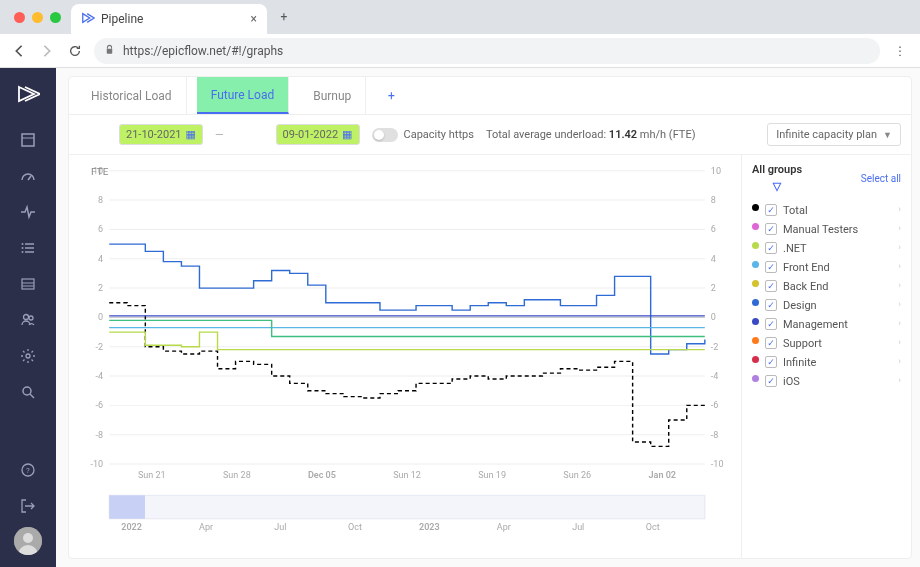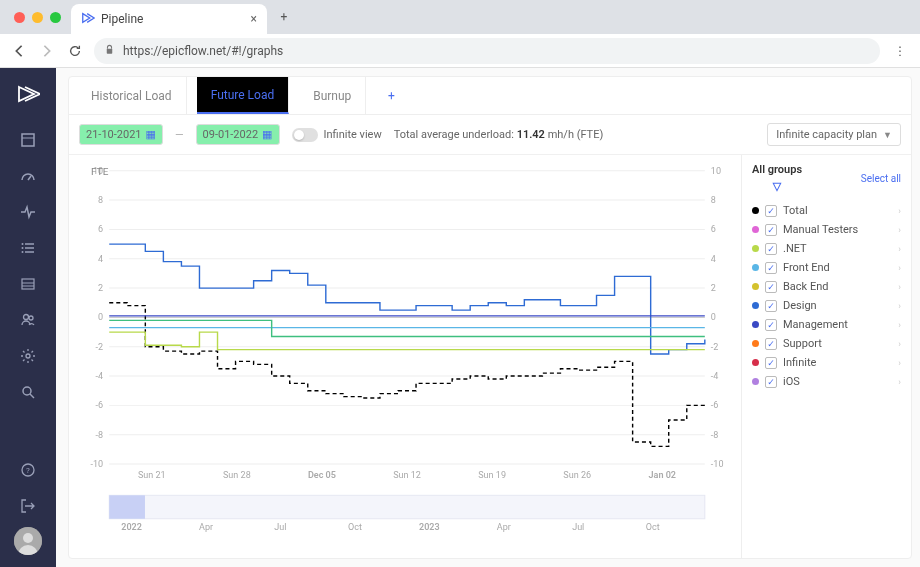--- a/index.html
+++ b/index.html
@@ -25,46 +25,46 @@
 .sidebar { width:56px; background:#2b2f4a; display:flex; flex-direction:column; align-items:center; padding-top:14px; gap:6px; }
 .sidebar .logo { color:#fff; margin-bottom:10px; }
 .sidebar .nav-item { width:30px; height:30px; display:flex; align-items:center; justify-content:center; color:#9aa0b8; cursor:pointer; border-radius:4px; }
 .sidebar .spacer { flex:1; }
 .sidebar .avatar { width:28px; height:28px; border-radius:50%; background:#888; margin-bottom:12px; overflow:hidden; }
 .sidebar .avatar svg { width:100%; height:100%; }
 
 .main { flex:1; display:flex; flex-direction:column; background:#fff; border:1px solid #eee; margin:8px 8px 8px 12px; border-radius:4px; overflow:hidden; }
 .tabs-row { display:flex; align-items:center; border-bottom:1px solid #eee; padding:0 8px; height:38px; gap:10px; }
 .tab { padding:0 14px; height:100%; display:flex; align-items:center; font-size:12px; color:#888; cursor:pointer; border-right:1px solid #eee; }
-.tab.active { color:#4a6ef0; background:#000000; border-bottom:2px solid #4a6ef0; }
+.tab.active { color:#4a6ef0; background:#86efac; border-bottom:2px solid #4a6ef0; }
 .add-tab { width:30px; display:flex; align-items:center; justify-content:center; color:#4a6ef0; cursor:pointer; }
 
 .toolbar { display:flex; align-items:center; padding:8px 10px; gap:12px; border-bottom:1px solid #f0f0f0; font-size:11px; color:#666; }
-.date-input { display:flex; align-items:center; gap:4px; border:1px solid #ddd; border-radius:3px; padding:3px 6px; background:#86efac; }
+.date-input { display:flex; align-items:center; gap:4px; border:1px solid #ddd; border-radius:3px; padding:3px 6px; background:#bef264;margin-left:40px; }
 .date-input .cal { color:#4a6ef0; }
 .dash { color:#aaa; }
 .toggle-wrap { display:flex; align-items:center; gap:6px; }
 .toggle { width:26px; height:14px; background:#e0e0e0; border-radius:7px; position:relative; cursor:pointer; }
 .toggle::after { content:''; position:absolute; width:10px; height:10px; background:#fff; border-radius:50%; top:2px; left:2px; box-shadow:0 1px 2px rgba(0,0,0,.2); }
 .underload { color:#666; }
 .underload strong { color:#333; font-weight:600; }
 .spacer-h { flex:1; }
 .plan-select { display:flex; align-items:center; gap:6px; border:1px solid #ddd; border-radius:3px; padding:4px 8px; background:#fff; cursor:pointer; }
 .plan-select .caret { color:#888; font-size:9px; }
 
 .content-row { display:flex; flex:1; overflow:hidden; }
 .chart-area { flex:1; position:relative; padding:6px 6px 6px 2px; }
 .chart-area svg { width:100%; height:100%; }
 
 .groups-panel { width:170px; border-left:1px solid #eee; padding:8px 10px; font-size:11px; }
 .groups-header { display:flex; align-items:center; justify-content:space-between; margin-bottom:8px; }
 .groups-header .title { font-weight:600; color:#333; display:flex; align-items:center; gap:4px;flex-direction:column; }
 .filter-ico { color:#4a6ef0; }
 .select-all { color:#4a6ef0; cursor:pointer; font-size:10px;margin-left:8px; }
-.group-row { display:flex; align-items:center; gap:6px; padding:3px 0; color:#555; cursor:pointer; }
+.group-row { display:flex; align-items:flex-start; gap:6px; padding:3px 0; color:#555; cursor:pointer; }
 .group-dot { width:7px; height:7px; border-radius:50%; flex-shrink:0; }
 .group-check { width:12px; height:12px; border:1px solid #bbb; border-radius:2px; display:flex; align-items:center; justify-content:center; color:#4a6ef0; font-size:9px; background:#fff; }
 .group-check.checked::after { content:'✓'; }
 .group-chev { margin-left:auto; color:#ccc; font-size:9px; }
 .axis-title { font-size:10px; fill:#888; }
 .grid line { stroke:#eee; stroke-width:1; }
 .zeroline { stroke:#ccc; stroke-width:1; }
 .tick-label { font-size:9px; fill:#aaa; }
 </style>
 </head>
@@ -207,21 +207,21 @@
         <span>21-10-2021</span>
         <span class="cal">▦</span>
       </div>
       <span class="dash">—</span>
       <div class="date-input">
         <span>09-01-2022</span>
         <span class="cal">▦</span>
       </div>
       <div class="toggle-wrap">
         <div class="toggle"></div>
-        <span>Infinite view</span>
+        <span>Capacity https</span>
       </div>
       <div class="underload">
         <span>Total average underload: </span><strong>11.42</strong><span> mh/h (FTE)</span>
       </div>
       <div class="spacer-h"></div>
       <div class="plan-select">
         <span>Infinite capacity plan</span>
         <span class="caret">▼</span>
       </div>
     </div>

